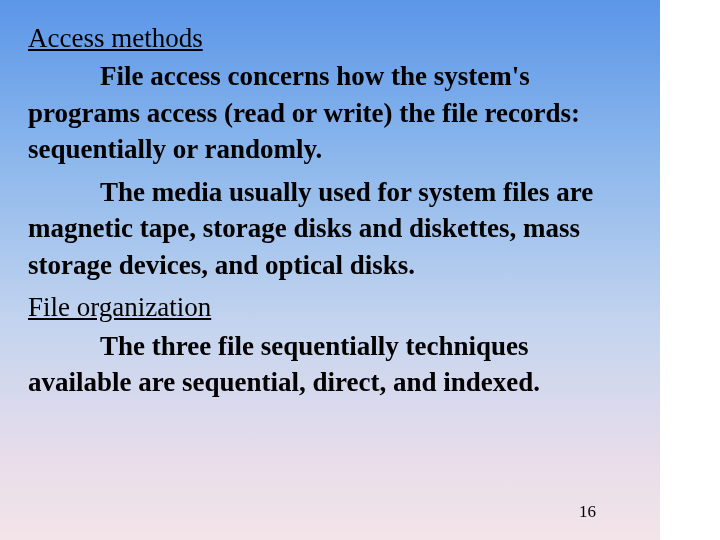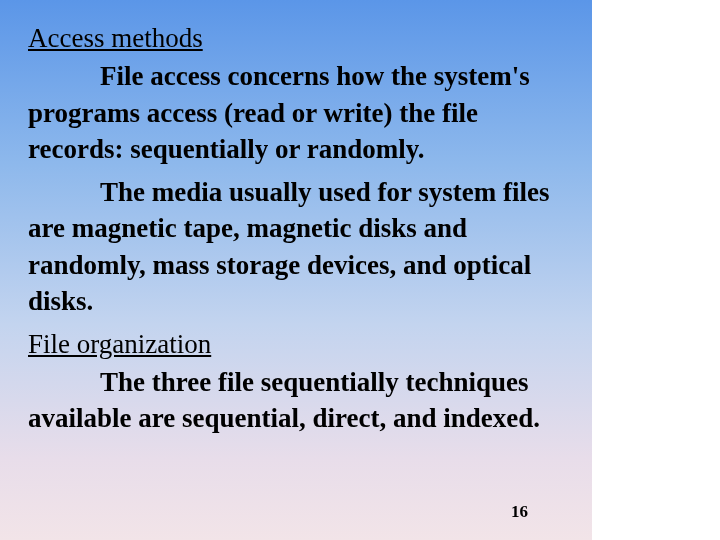--- a/index.html
+++ b/index.html
@@ -1,18 +1,18 @@
 <!DOCTYPE html>
 <html><head>
 <meta charset="utf-8">
 <style>
   * { margin: 0; padding: 0; box-sizing: border-box; }
   html, body { width: 720px; height: 540px; overflow: hidden; }
   .slide {
-    width: 592px;
+    width: 660px;
     height: 540px;
     background: linear-gradient(to bottom, #5b96e8 0%, #8db8ec 30%, #c3d4ef 60%, #e8ddea 85%, #f2e4e8 100%);
     padding: 20px 28px 20px 28px;
     font-family: "Times New Roman", Times, serif;
     color: #000;
     position: relative;
   }
   .heading {
     font-size: 27px;
     text-decoration: underline;
@@ -25,30 +25,29 @@
     margin-bottom: 6px;
   }
   .indent { text-indent: 72px; font-weight: bold; }
   .page-num {
     position: absolute;
     bottom: 18px;
     right: 64px;
     font-size: 17px;
     font-family: "Times New Roman", Times, serif;
     color: #000;
-    font-weight: bold;
   }
 </style>
 </head>
 <body>
 
 <div class="slide">
 
   <div class="heading">Access methods</div>
   <div class="body indent">File access concerns how the system's programs access (read or write) the file records: sequentially or randomly.</div>
 
-  <div class="body indent">The media usually used for system files are magnetic tape, magnetic disks and randomly, mass storage devices, and optical disks.</div>
+  <div class="body indent">The media usually used for system files are magnetic tape, storage disks and diskettes, mass storage devices, and optical disks.</div>
 
   <div class="heading">File organization</div>
   <div class="body indent">The three file sequentially techniques available are sequential, direct, and indexed.</div>
 
   <div class="page-num">16</div>
 </div>
 
 </body></html>

